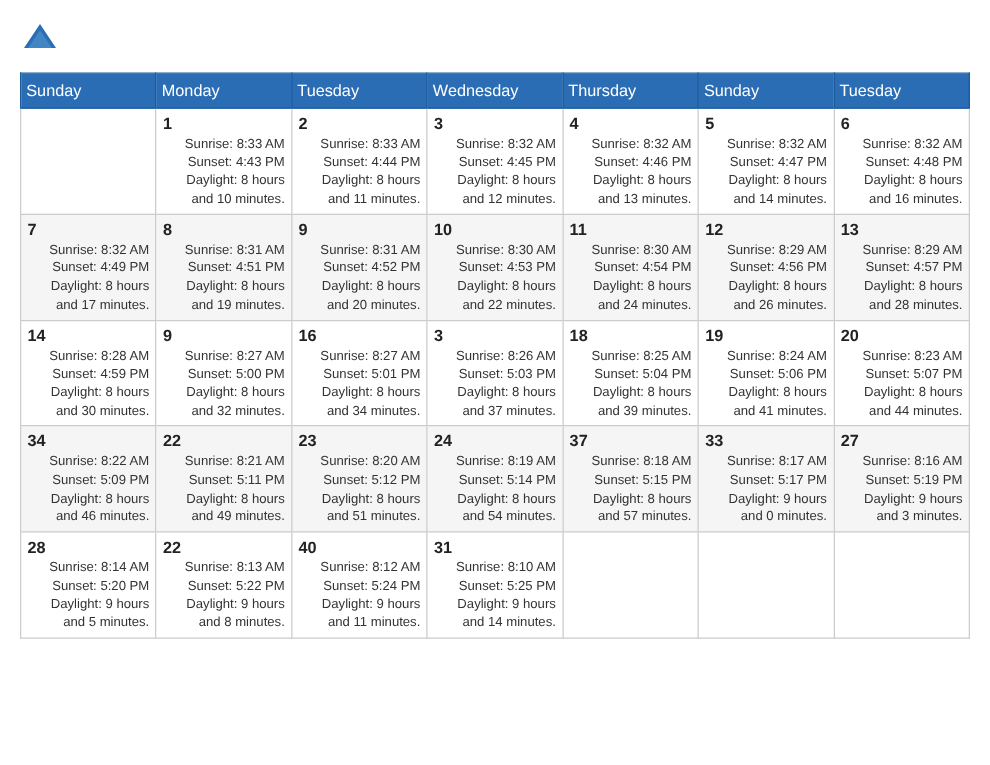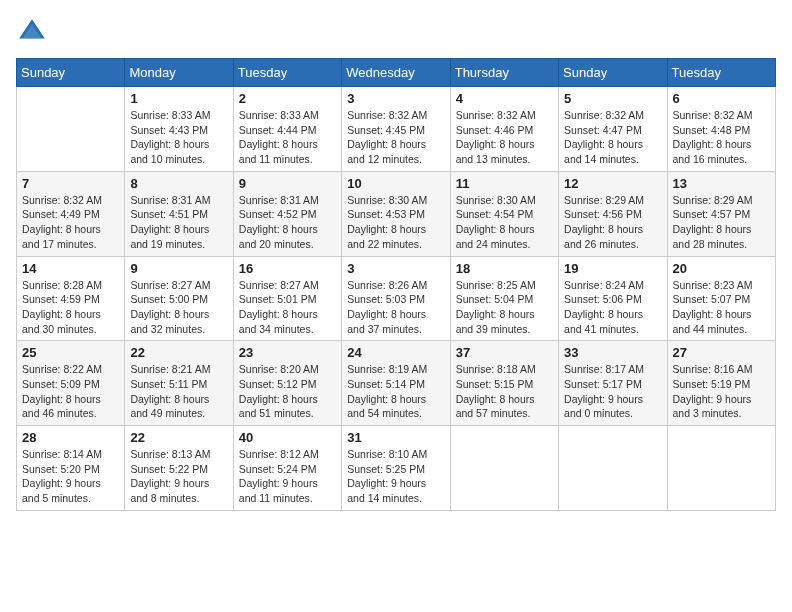--- a/index.html
+++ b/index.html
@@ -74,20 +74,21 @@
       font-size: 13px;
       font-weight: bold;
       color: #222;
       display: block;
       margin-bottom: 2px;
     }
     .day-info {
       font-size: 10.5px;
       color: #333;
       line-height: 1.4;
+      text-align: right;
     }
     .empty { background: #f9f9f9; }
   </style>
 </head>
 <body>
 
 <div class="header">
   <div class="logo">
     <svg class="logo-icon" viewBox="0 0 40 40" xmlns="http://www.w3.org/2000/svg">
       <polygon points="20,4 36,28 4,28" fill="#2a6db5"></polygon>
@@ -199,21 +200,21 @@
           <span class="day-number">19</span>
           <div class="day-info">Sunrise: 8:24 AM<br>Sunset: 5:06 PM<br>Daylight: 8 hours and 41 minutes.</div>
         </td>
         <td>
           <span class="day-number">20</span>
           <div class="day-info">Sunrise: 8:23 AM<br>Sunset: 5:07 PM<br>Daylight: 8 hours and 44 minutes.</div>
         </td>
       </tr>
       <tr>
         <td>
-          <span class="day-number">25</span>
+          <span class="day-number">34</span>
           <div class="day-info">Sunrise: 8:22 AM<br>Sunset: 5:09 PM<br>Daylight: 8 hours and 46 minutes.</div>
         </td>
         <td>
           <span class="day-number">22</span>
           <div class="day-info">Sunrise: 8:21 AM<br>Sunset: 5:11 PM<br>Daylight: 8 hours and 49 minutes.</div>
         </td>
         <td>
           <span class="day-number">23</span>
           <div class="day-info">Sunrise: 8:20 AM<br>Sunset: 5:12 PM<br>Daylight: 8 hours and 51 minutes.</div>
         </td>

